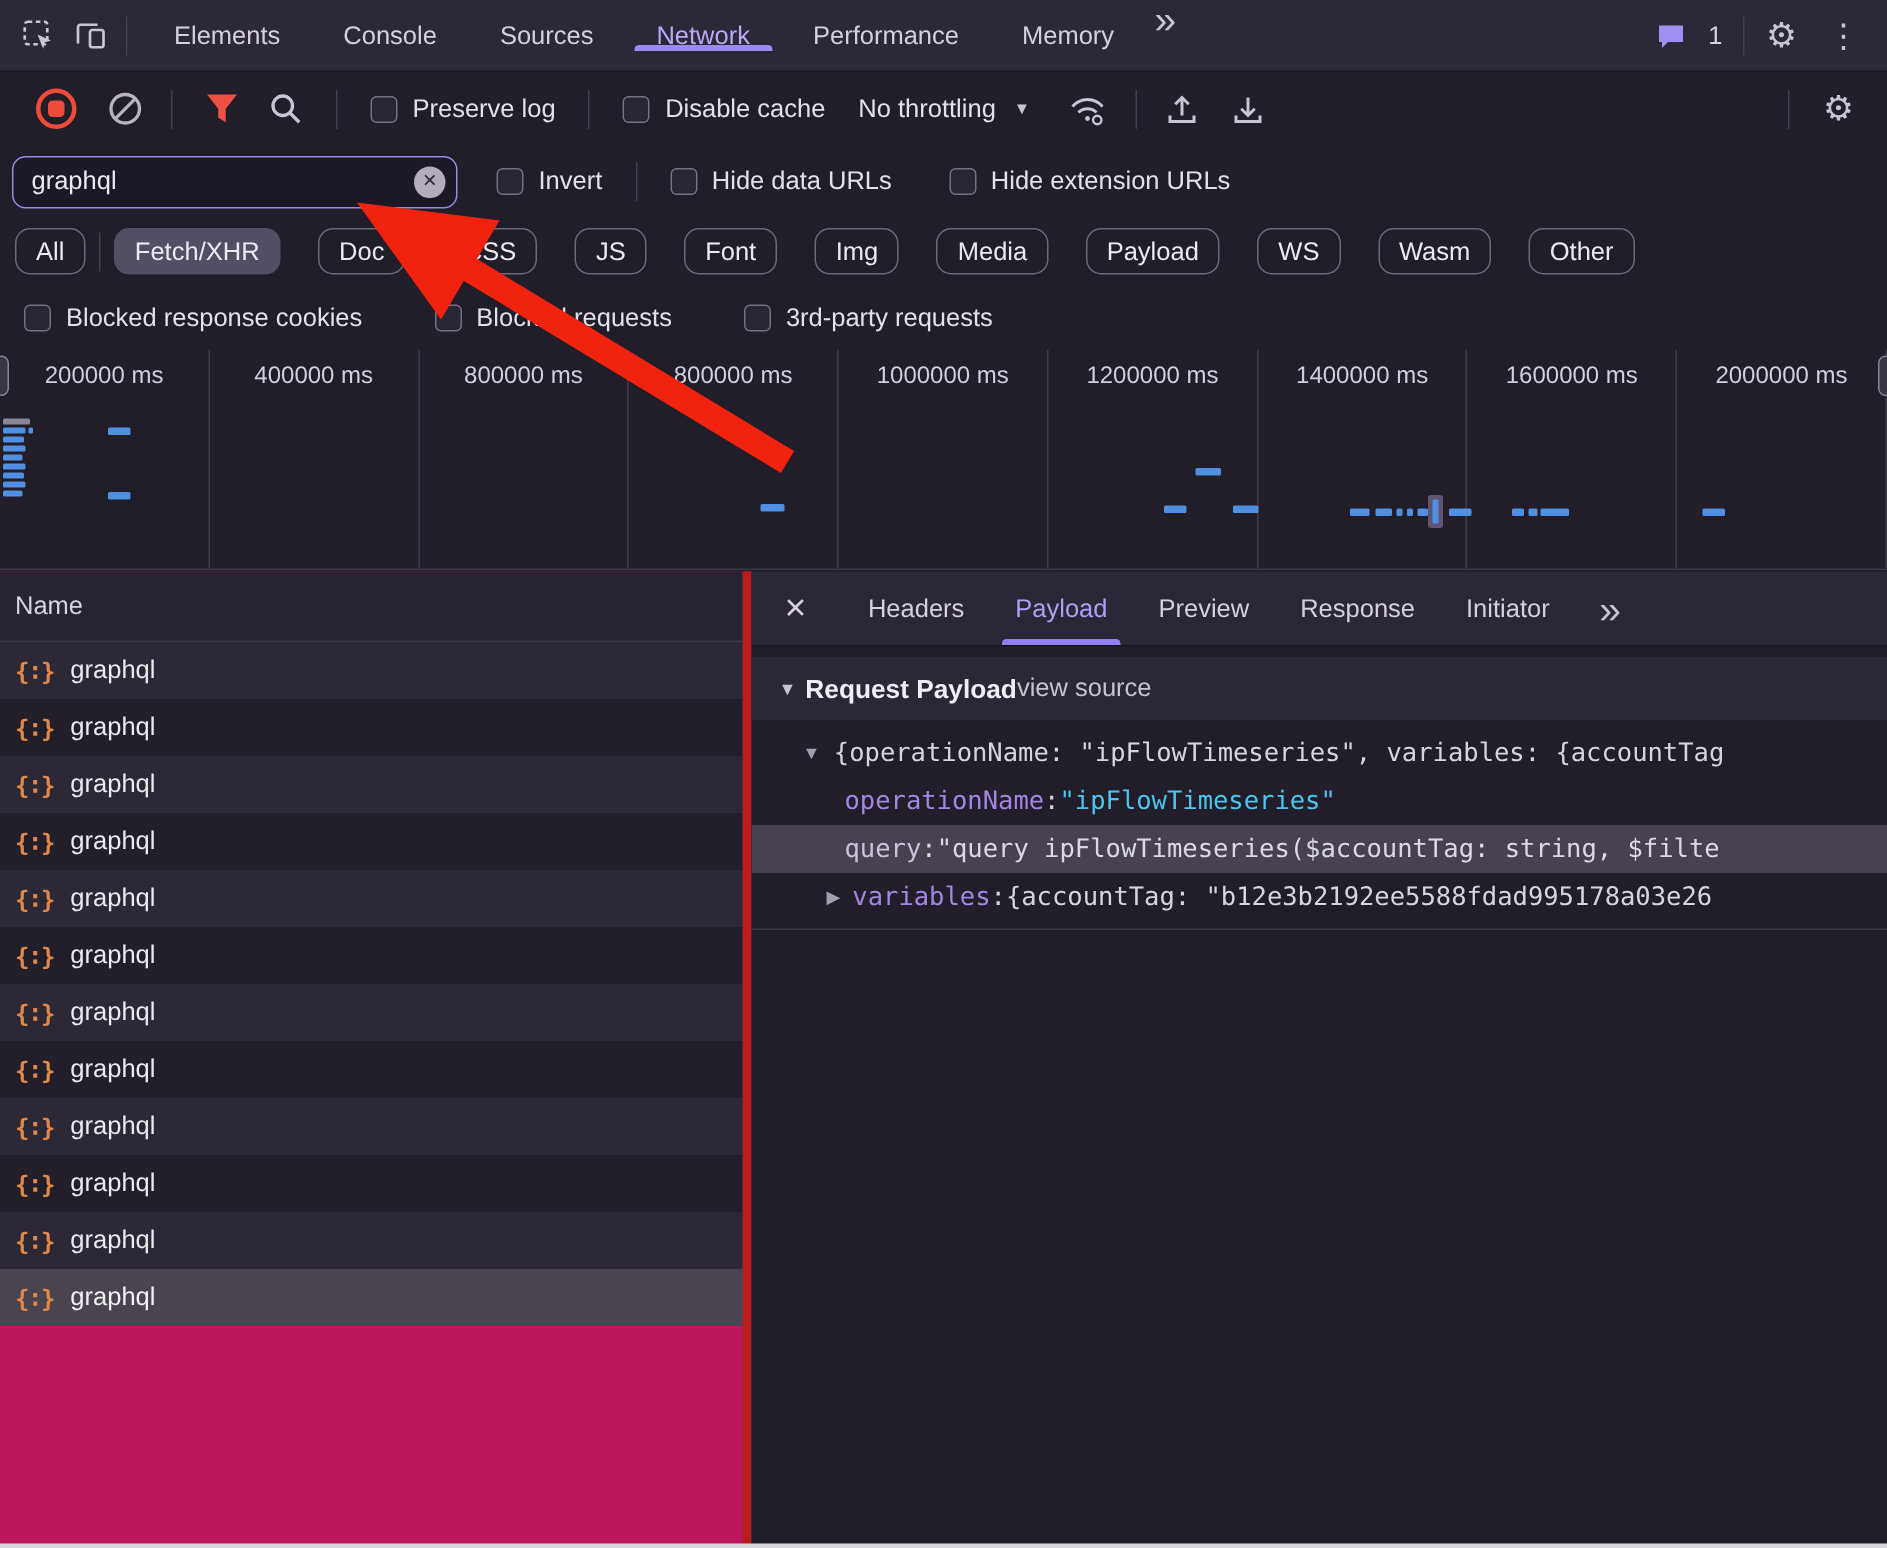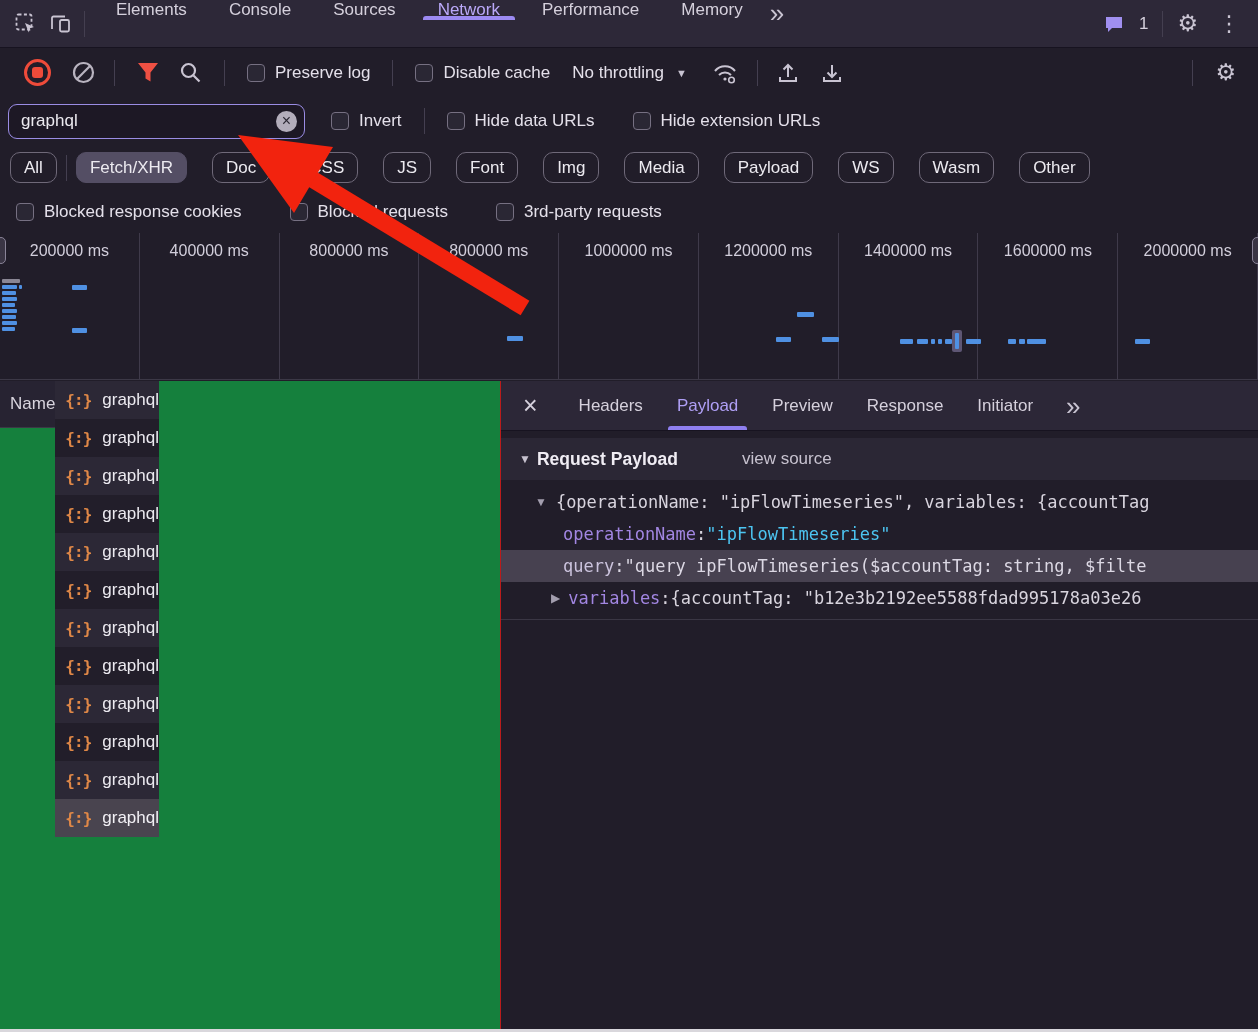--- a/index.html
+++ b/index.html
@@ -1,18 +1,18 @@
 <!DOCTYPE html>
 <html style="--bar-blue: #4f90e2;"><head>
 <meta charset="utf-8">
 <style>
   *{margin:0;padding:0;box-sizing:border-box}
   html,body{width:1258px;height:1032px;overflow:hidden}
   body{background:#211d29;font-family:"Liberation Sans",sans-serif;color:#dcd8e2;position:relative}
-  .flex{display:flex;align-items:flex-start}
+  .flex{display:flex;align-items:center}
   .divider{width:1px;height:26px;background:#443f50;flex:0 0 1px}
   .icon{color:#c9c4d2;display:inline-flex;align-items:center;justify-content:center}
 
   
   .topbar{height:48px;background:#2d2838;display:flex;align-items:stretch;border-bottom:1px solid #171320}
   .topbar .left-icons{display:flex;align-items:center;gap:10px;padding:0 10px 0 14px}
   .main-tab{display:flex;align-items:center;padding:0 21px;font-size:17px;color:#d5d0dc;position:relative;cursor:default}
   .main-tab.active{color:#baa8f8}
   .main-tab.active::after{content:"";position:absolute;left:6px;right:6px;bottom:0;height:4px;border-radius:3px 3px 0 0;background:#9c8af2}
   .topbar .right-zone{margin-left:auto;display:flex;align-items:center;gap:14px;padding-right:12px}
@@ -54,41 +54,41 @@
   .wbar{position:absolute;border-radius:1px}
   .wbar.blue{background:var(--bar-blue,#4f90e2)}
   .wbar.gray{background:#8a8694}
   .wbar.ibeam{background:#5e5674;border-radius:2px}
   .tl-handle{position:absolute;top:4px;width:10px;height:27px;border:1.5px solid #8a8498;border-radius:5px;background:#3a3544}
   .tl-handle.left{left:-4px}
   .tl-handle.right{right:-4px}
 
   
   .split{position:absolute;top:381px;left:0;right:0;bottom:0;display:flex}
-  .name-pane{width:501px;flex:0 0 501px;border-right:1px solid #b91c1c;display:flex;flex-direction:row;background:#15803d}
+  .name-pane{width:501px;flex:0 0 501px;border-right:6px solid #b91c1c;display:flex;flex-direction:column;background:#be185d}
   .name-header{height:47px;display:flex;align-items:center;padding-left:10px;font-size:17px;color:#d8d4de;background:#272332;border-bottom:1px solid #3c3846}
   .req-row{height:38px;display:flex;align-items:center;padding-left:10px;gap:11px;font-size:17px;color:#eceaf0}
   .req-rows > .req-row:nth-child(odd){background:#2c2836}
   .req-rows > .req-row:nth-child(even){background:#221e2a}
   .req-rows > .req-row.selected{background:#49444f;color:#f2f0f5}
   .json-icon{color:#e08847;font-family:"DejaVu Sans Mono",monospace;font-size:16px;font-weight:bold;letter-spacing:-1px}
 
   
   .detail-pane{flex:1;display:flex;flex-direction:column;background:#211d29;overflow:hidden}
   .detail-tabs{height:50px;background:#2c2737;display:flex;align-items:center;border-bottom:1px solid #171320;flex:0 0 50px}
   .close-x{font-size:25px;color:#d5d0dc;padding:0 24px 0 22px;line-height:1}
   .dtab{height:100%;display:flex;align-items:center;padding:0 17px;font-size:17px;color:#d5d0dc;position:relative}
   .dtab.active{color:#af9ff5}
   .dtab.active::after{content:"";position:absolute;left:8px;right:8px;bottom:0;height:4px;border-radius:3px 3px 0 0;background:#8f7ff0}
   .detail-tabs .chevrons{margin-left:10px}
 
   .payload-header{height:42px;margin-top:7px;background:#2b2735;display:flex;align-items:center;padding-left:18px}
   .payload-header .tri{font-size:12px;color:#c7c2cf;margin-right:6px}
   .payload-title{font-weight:bold;font-size:17.5px;color:#f0edf4}
-  .view-source{font-size:17px;color:#c7c2cf;margin-left:64px}
+  .view-source{font-size:17px;color:#c7c2cf;}
 
   .tree{margin-top:6px;font-family:"DejaVu Sans Mono",monospace;font-size:17px;border-bottom:1px solid #3a3644;padding-bottom:5px}
   .tree-row{height:32px;display:flex;align-items:center;white-space:nowrap;overflow:hidden;color:#d8d4de}
   .tree-row .tri{font-size:12px;color:#a39eae;font-family:"Liberation Sans",sans-serif;flex:0 0 auto}
   .row-root{padding-left:34px}
   .row-root .tri{margin-right:9px}
   .row-child{padding-left:62px}
   .row-collapsed{padding-left:50px}
   .row-collapsed .tri{margin-right:8px}
   .row-highlight{background:#474150;color:#dcd8e4}

